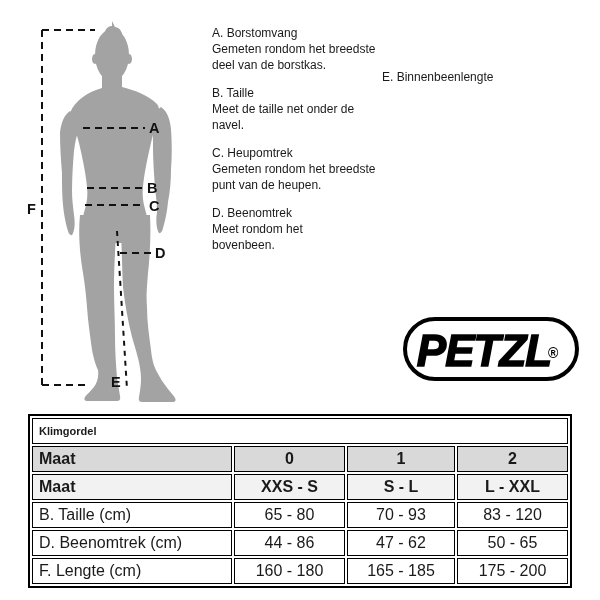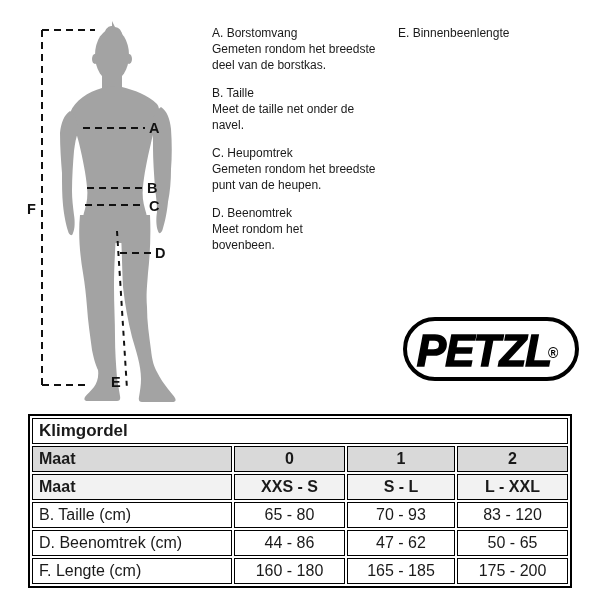--- a/index.html
+++ b/index.html
@@ -9,38 +9,38 @@
   }
   
   .figure-svg{position:absolute;left:20px;top:15px;width:190px;height:400px;}
   .sil{fill:#a3a3a3;stroke:none;}
   .mline{stroke:#111;stroke-width:2;fill:none;stroke-dasharray:7 5;}
   .mline-e{stroke:#111;stroke-width:2;fill:none;stroke-dasharray:5 5;}
   .mlabel{font-family:"Liberation Sans",sans-serif;font-size:14.5px;font-weight:bold;fill:#111;}
   
   .desc-col{position:absolute;top:25px;font-size:12px;line-height:16px;}
   .desc-col-1{left:212px;width:182px;}
-  .desc-col-2{left:398px;width:197px;}
+  .desc-col-2{left:382px;width:197px;margin-top:44px;}
   .desc-block{margin:0 0 12px 0;}
   .desc-heading{font-weight:normal;}
   .desc-body{white-space:pre-line;}
   
   .logo-svg{position:absolute;left:400px;top:314px;width:190px;height:78px;}
   .logo-text{font-family:"Liberation Sans",sans-serif;font-size:44px;font-weight:bold;font-style:italic;
     letter-spacing:-1px;fill:#000;stroke:#000;stroke-width:1.5px;}
   .logo-reg{font-family:"Liberation Sans",sans-serif;font-size:14px;font-weight:bold;fill:#000;}
   
   .size-table{
     position:absolute;left:28px;top:414px;width:543px;
     border-collapse:separate;border-spacing:2px;background:#fff;
     border:2px solid #000;table-layout:fixed;
     font-size:16px;
   }
   .size-table td{border:1px solid #000;height:22px;padding:1px 6px;vertical-align:middle;background:#fff;}
-  .size-table .row-title td{font-weight:bold;font-size:17px;}
+  .size-table .row-title td{font-weight:bold;font-size:11px;}
   .size-table .row-hdr td{background:#d9d9d9;font-weight:bold;}
   .size-table .row-sub td{background:#f2f2f2;font-weight:bold;}
   .size-table td.val{text-align:center;}
   .size-table td.lbl{text-align:left;}
 </style>
 </head>
 <body>
 
 <svg class="figure-svg" viewBox="0 0 190 400" aria-hidden="true">
 

